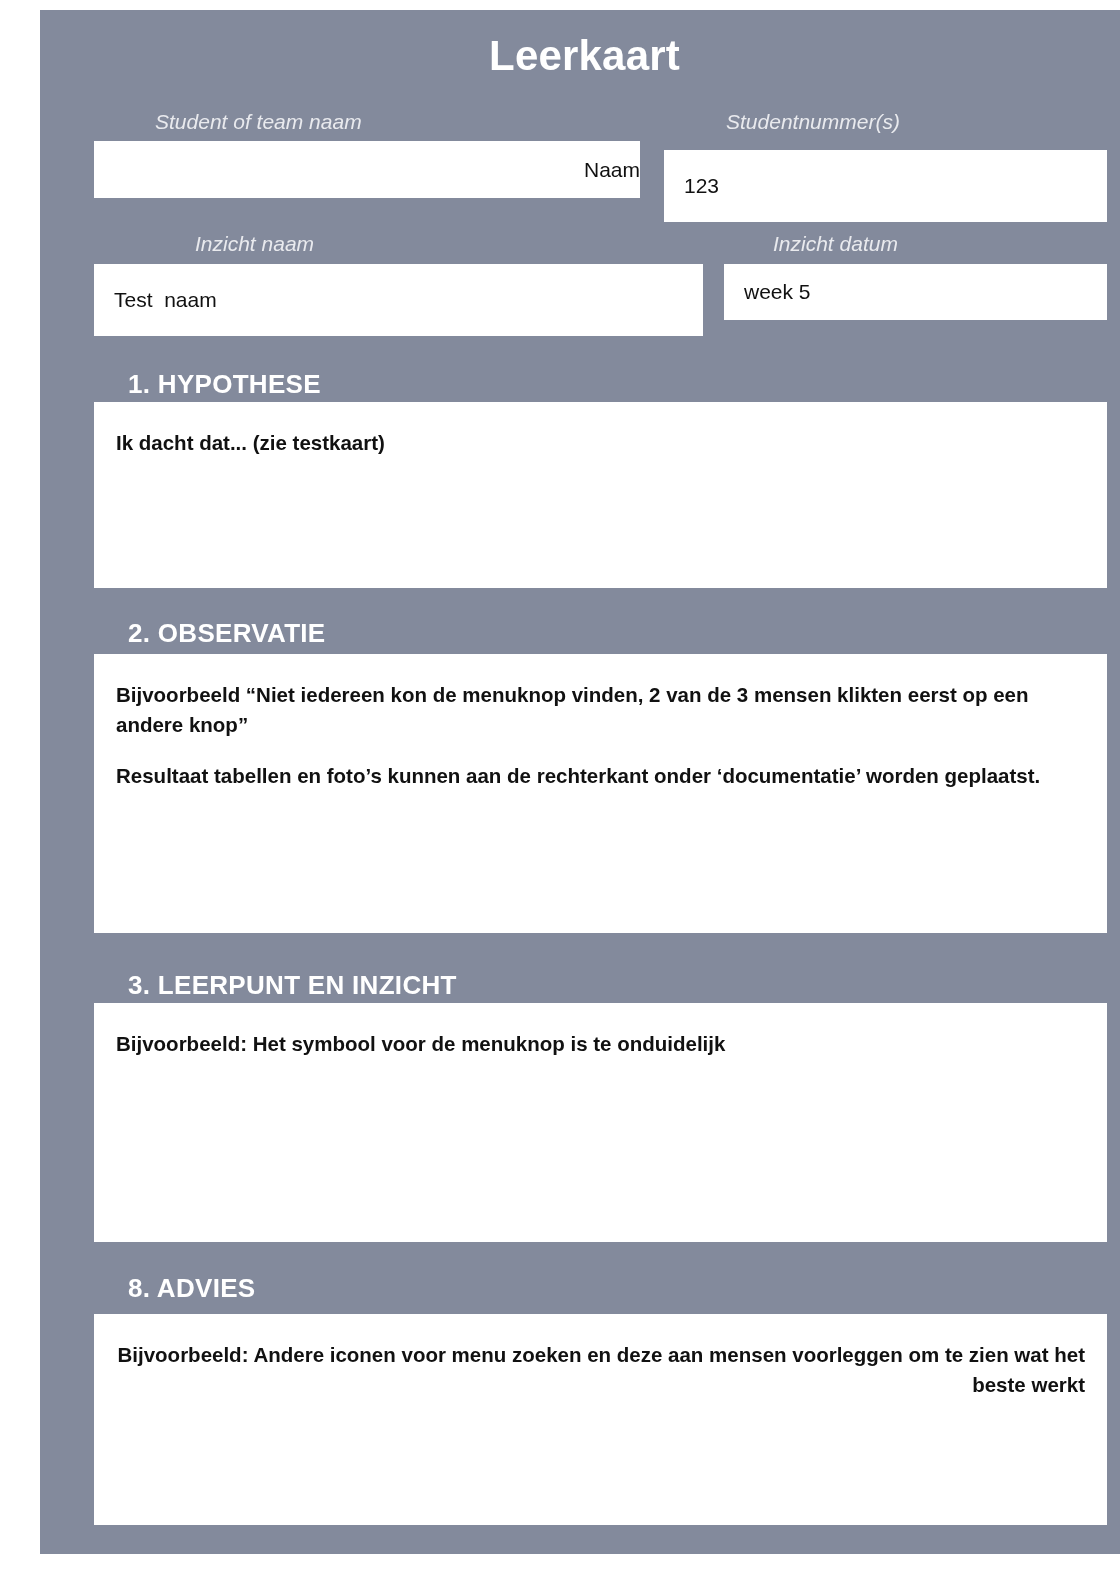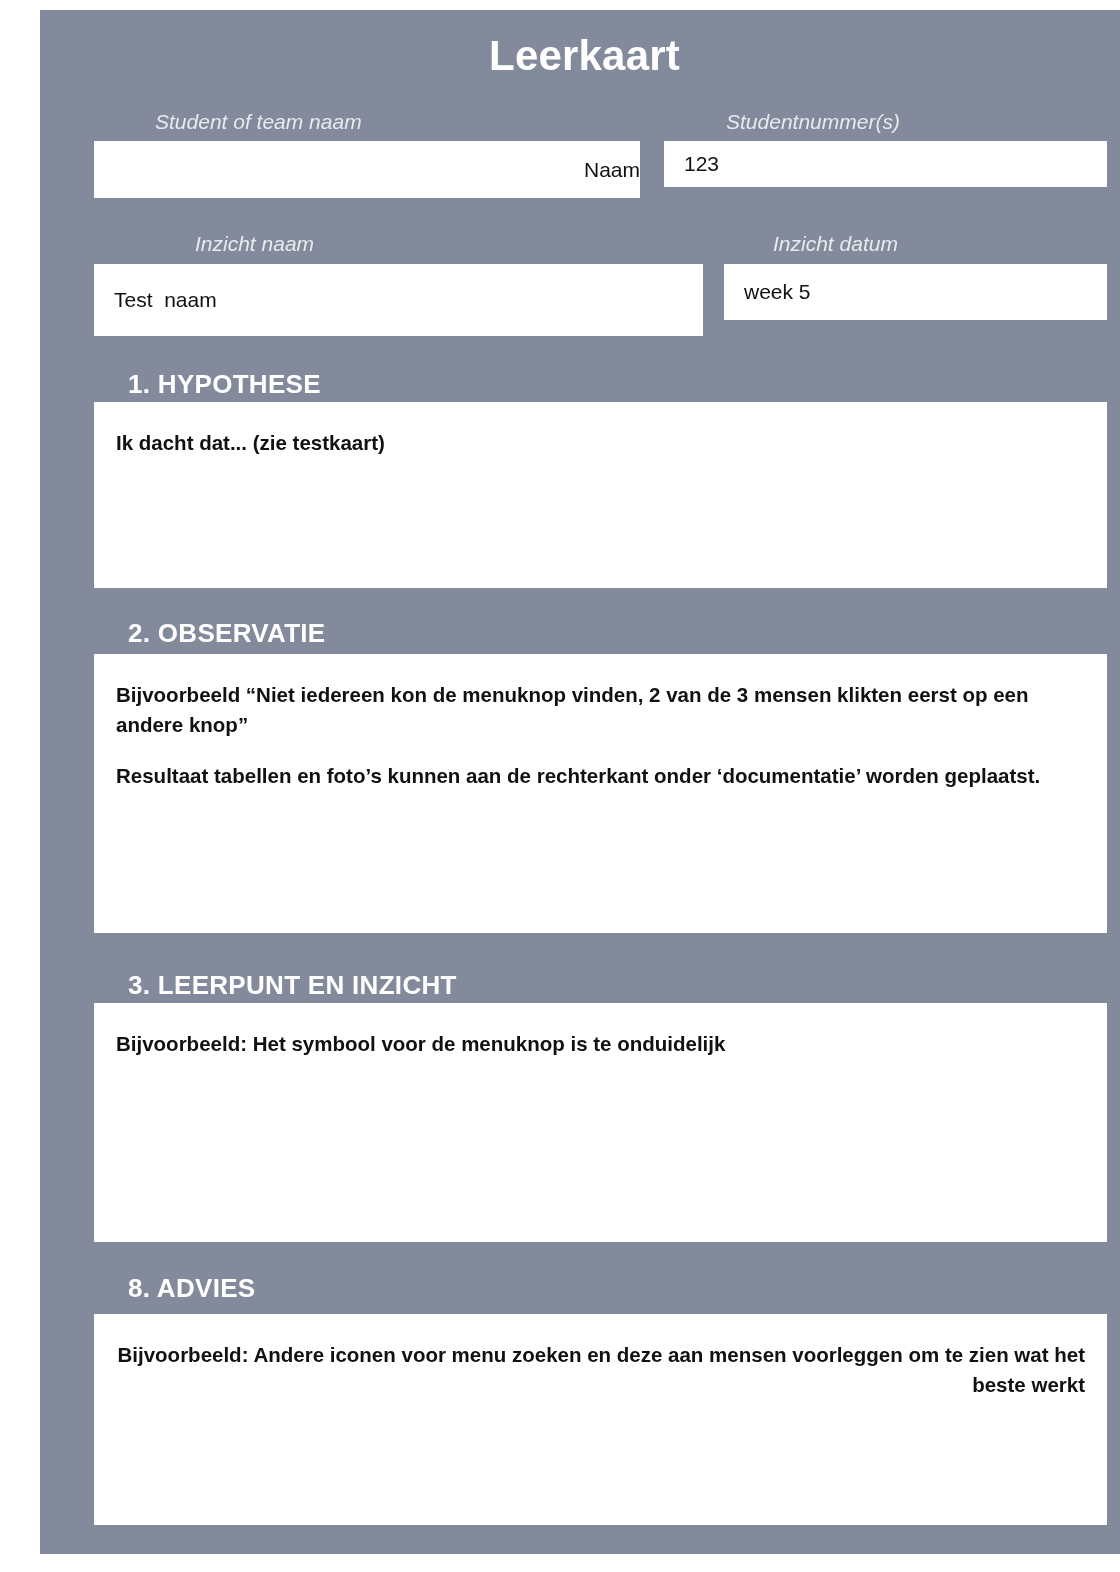--- a/index.html
+++ b/index.html
@@ -71,21 +71,21 @@
     color: #111111;
     font-size: 21px;
     line-height: 1.2;
     white-space: pre;
   }
 
   
   #lbl-student      { left: 115px; top: 100px; }
   #box-student      { left: 54px;  top: 131px; width: 546px; height: 57px; justify-content: flex-end; }
   #lbl-studentnr    { left: 686px; top: 100px; }
-  #box-studentnr    { left: 624px; top: 131px; width: 443px; height: 46px; }
+  #box-studentnr    { left: 624px; top: 140px; width: 443px; height: 72px; }
 
   
   #lbl-inzicht-naam  { left: 155px; top: 222px; }
   #box-inzicht-naam  { left: 54px;  top: 254px; width: 609px; height: 72px; }
   #lbl-inzicht-datum { left: 733px; top: 222px; }
   #box-inzicht-datum { left: 684px; top: 254px; width: 383px; height: 56px; }
 
   
   .section-heading {
     position: absolute;

